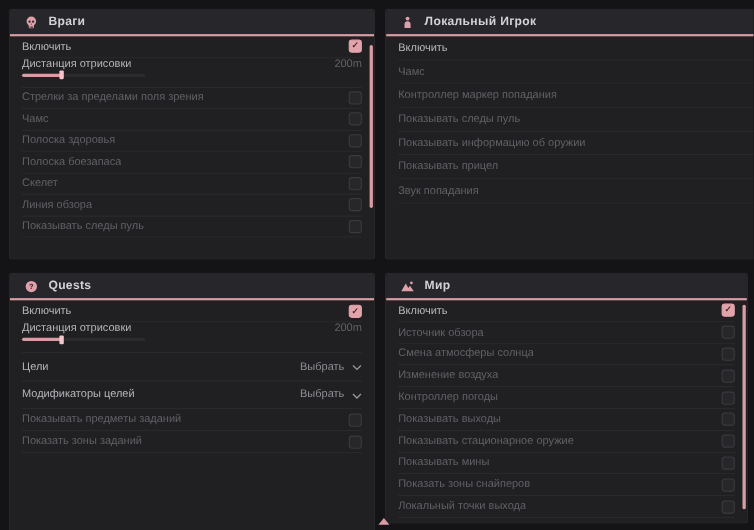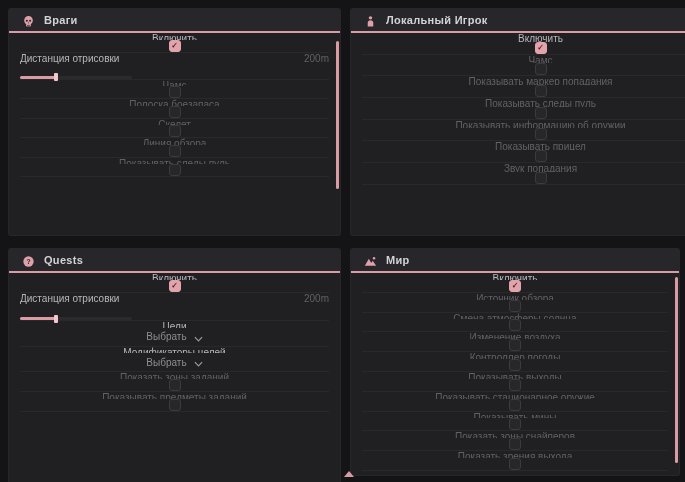--- a/index.html
+++ b/index.html
@@ -19,22 +19,22 @@
 
   .panel-header{
     height:22px;display:flex;align-items:center;gap:9px;padding:0 13px;
     background:#27272b;border-bottom:2px solid #d99ba4;
   }
   .panel-title{font-size:11px;font-weight:bold;color:#d3d3d6;letter-spacing:.3px}
   .hicon{width:13px;height:13px;flex:0 0 auto;display:block}
 
   .rows{padding:0 11px}
   .row{
-    display:flex;align-items:center;justify-content:flex-start;
-    border-bottom:1px solid rgba(255,255,255,0.045);box-sizing:border-box;flex-direction:column;
+    display:flex;align-items:center;justify-content:space-between;
+    border-bottom:1px solid rgba(255,255,255,0.045);box-sizing:border-box;
   }
   .p0 .row{height:19.5px}
   .p0 .row.slider-row{height:27px}
   .p1 .row{height:21.7px}
   .p2 .row{height:20px}
   .p2 .row.slider-row{height:28px}
   .p2 .row.dd-row{height:25.5px}
   .p3 .row{height:19.8px}
 
   .lbl{font-size:10px;color:#616166;white-space:nowrap;overflow:hidden;text-overflow:ellipsis}
@@ -42,21 +42,21 @@
   .val{font-size:10px;color:#606065}
 
   .chk{
     width:12px;height:12px;border-radius:3px;background:#27272a;
     border:1px solid #3a3a3f;box-sizing:border-box;flex:0 0 auto;
     display:flex;align-items:center;justify-content:center;
   }
   .chk.checked{background:#e2a3ab;border-color:#e2a3ab}
   .chk.checked::after{content:"\2713";font-size:8px;line-height:1;color:#47262b;font-weight:bold}
 
-  .slider-row{flex-direction:column;align-items:stretch;justify-content:space-between;gap:3px}
+  .slider-row{flex-direction:column;align-items:stretch;justify-content:flex-start;gap:3px}
   .slider-head{display:flex;align-items:center;justify-content:space-between}
   .slider{width:112px;height:3px;border-radius:2px;background:rgba(255,255,255,0.05);position:relative}
   .fill{height:3px;border-radius:2px;background:#d99ba4;position:relative}
   .thumb{position:absolute;right:-2px;top:-2.5px;width:4px;height:8px;border-radius:1px;background:#f2c6cc}
 
   .dd{display:flex;align-items:center;gap:7px;cursor:default}
   .dd-label{font-size:10px;color:#8d8d92}
   .chev{display:block}
 
   .vscroll{position:absolute;width:3px;right:1px;background:#d99ba4;border-radius:2px}
@@ -97,21 +97,29 @@
         <span class="lbl bright">Дистанция отрисовки</span>
         <span class="val">200m</span>
       </div>
       <div class="slider">
         <div class="fill" style="width: 32%;">
             <span class="thumb"></span>
           </div>
       </div>
     </div>
     <div class="row">
+      <span class="lbl">Стрелки за пределами поля зрения</span>
+      <span class="chk"></span>
+    </div>
+    <div class="row">
       <span class="lbl">Чамс</span>
+      <span class="chk"></span>
+    </div>
+    <div class="row">
+      <span class="lbl">Полоска здоровья</span>
       <span class="chk"></span>
     </div>
     <div class="row">
       <span class="lbl">Полоска боезапаса</span>
       <span class="chk"></span>
     </div>
     <div class="row">
       <span class="lbl">Скелет</span>
       <span class="chk"></span>
     </div>
@@ -140,21 +148,21 @@
   <div class="rows p1">
     <div class="row">
       <span class="lbl bright">Включить</span>
       <span class="chk checked"></span>
     </div>
     <div class="row">
       <span class="lbl">Чамс</span>
       <span class="chk"></span>
     </div>
     <div class="row">
-      <span class="lbl">Показывать маркер попадания</span>
+      <span class="lbl">Контроллер маркер попадания</span>
       <span class="chk"></span>
     </div>
     <div class="row">
       <span class="lbl">Показывать следы пуль</span>
       <span class="chk"></span>
     </div>
     <div class="row">
       <span class="lbl">Показывать информацию об оружии</span>
       <span class="chk"></span>
     </div>
@@ -211,25 +219,25 @@
       <span class="dd">
         <span class="dd-label">Выбрать</span>
         <span class="chev">
           <svg viewBox="0 0 10 6" width="9" height="6">
               <polyline points="1,1 5,5 9,1" fill="none" stroke="#9a9a9e" stroke-width="1.3"></polyline>
             </svg>
         </span>
       </span>
     </div>
     <div class="row">
+      <span class="lbl">Показывать предметы заданий</span>
+      <span class="chk"></span>
+    </div>
+    <div class="row">
       <span class="lbl">Показать зоны заданий</span>
-      <span class="chk"></span>
-    </div>
-    <div class="row">
-      <span class="lbl">Показывать предметы заданий</span>
       <span class="chk"></span>
     </div>
   </div>
 </div>
 
 <div class="panel" id="panel-world">
   <div class="panel-header">
     <span class="hicon">
       <svg viewBox="0 0 24 24" width="13" height="13">
           <circle cx="18.5" cy="6" r="2.3" fill="#dfa0a9"></circle>
@@ -269,20 +277,20 @@
     </div>
     <div class="row">
       <span class="lbl">Показывать мины</span>
       <span class="chk"></span>
     </div>
     <div class="row">
       <span class="lbl">Показать зоны снайперов</span>
       <span class="chk"></span>
     </div>
     <div class="row">
-      <span class="lbl">Показать зрения выхода</span>
+      <span class="lbl">Локальный точки выхода</span>
       <span class="chk"></span>
     </div>
   </div>
   <div class="vscroll"></div>
 </div>
 
 <span class="tri-up"></span>
 
 </body></html>

